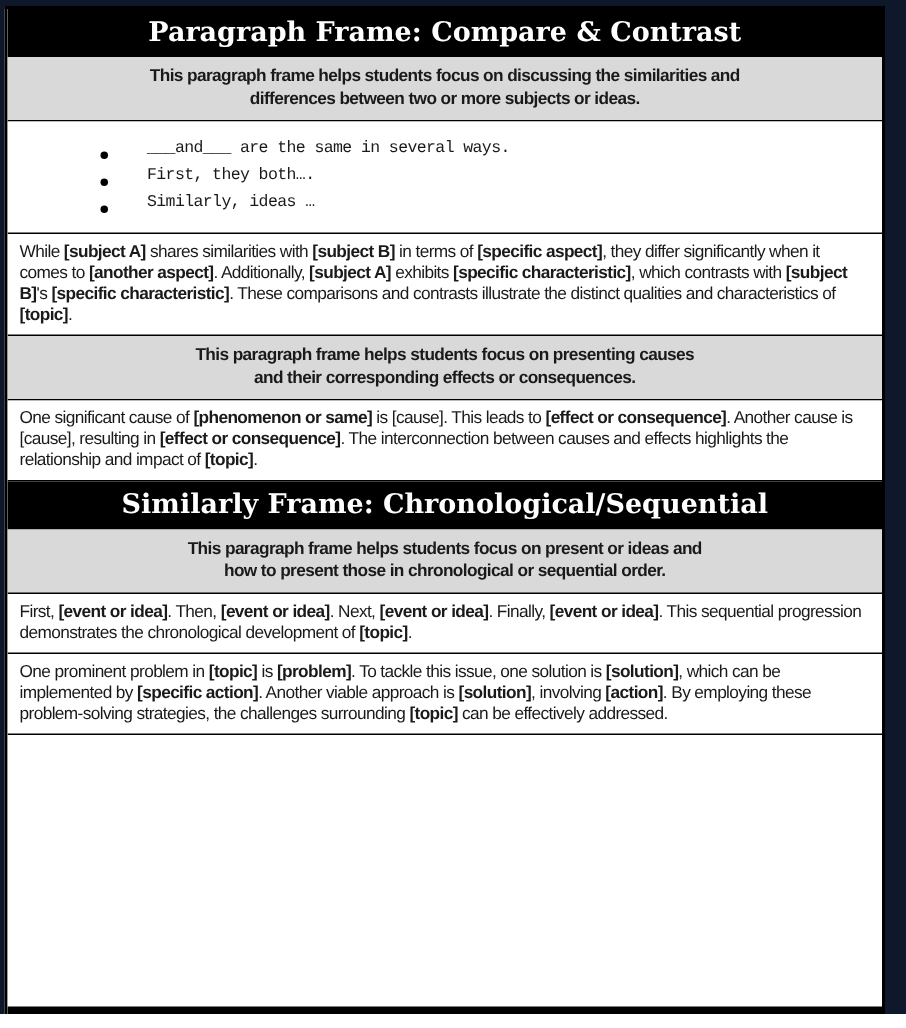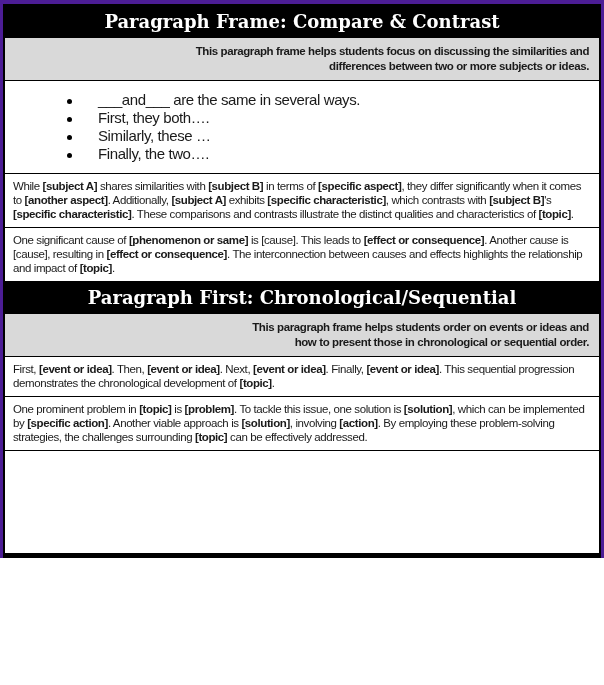--- a/index.html
+++ b/index.html
@@ -1,51 +1,52 @@
 <!DOCTYPE html>
 <html><head>
 <meta charset="utf-8">
 <style>
   * { margin:0; padding:0; box-sizing:border-box; }
   html,body { background:#ffffff; }
   body { font-family:"Liberation Sans", sans-serif; color:#1a1a1a; }
   .page {
-    width:604px; height:558px; background:#4c1d95;
-    padding:4px 3px 0 3px; overflow:hidden;
+    width:604px; height:676px; background:#0f172a;
+    padding:4px 14px 0 3px; overflow:hidden;
   }
   .table {
     height:100%; border:2px solid #000; border-bottom:none;
     display:flex; flex-direction:column; overflow:hidden; background:#fff;
   }
   .row { flex:0 0 auto; }
   .row-header {
     background:#000000; color:#ffffff; text-align:center;
     font-family:"DejaVu Serif", serif; font-weight:bold;
     font-size:18px; line-height:21px; padding:5px 4px 6px;
   }
   .row-subtitle {
     background:#d9d9d9; border-bottom:1.5px solid #000;
-    text-align:right; font-weight:bold;
+    text-align:center; font-weight:bold;
     font-size:11.5px; letter-spacing:-0.4px; line-height:15px;
     padding:6px 10px 6px; white-space:pre-line;
   }
   .row-body {
     background:#ffffff; border-bottom:1.5px solid #000;
     font-size:11.5px; letter-spacing:-0.4px; line-height:14px;
     padding:5px 8px 6px;
   }
   .row-body b { font-weight:bold;text-align:right; }
   .row-bullets {
     background:#ffffff; border-bottom:1.5px solid #000;
     padding:12px 10px 8px 62px;
   }
   .bullet-item {
-    display:flex; align-items:center;
-    font-size:15px; letter-spacing:-0.4px; line-height:13px;
+    display:flex; align-items:flex-end;
+    font-size:11px; letter-spacing:-0.4px; line-height:13px;
     margin-bottom:5px;
+    font-family:Liberation Mono, monospace;
   }
   .dot {
     width:5px; height:5px; border-radius:50%; background:#000;
     margin:4px 26px 0 0; flex:none;
   }
   .bottom-spacer { flex:1 1 auto; min-height:2px; background:#fff; }
   .partial-bar { flex:0 0 auto; height:5px; background:#000000; }
 </style>
 </head>
 <body>
@@ -60,33 +61,31 @@
       <div class="bullet-item">
         <span class="dot"></span>
         <span>___and___ are the same in several ways.</span>
       </div>
       <div class="bullet-item">
         <span class="dot"></span>
         <span>First, they both….</span>
       </div>
       <div class="bullet-item">
         <span class="dot"></span>
-        <span>Similarly, these …</span>
-      </div>
-      <div class="bullet-item">
-        <span class="dot"></span>
-        <span>Finally, the two….</span>
+        <span>Similarly, ideas …</span>
       </div>
     </div>
     <div class="row row-body"><span>While </span><b>[subject A]</b><span> shares similarities with </span><b>[subject B]</b><span> in terms of </span><b>[specific aspect]</b><span>, they differ significantly when it comes to </span><b>[another aspect]</b><span>. Additionally, </span><b>[subject A]</b><span> exhibits </span><b>[specific characteristic]</b><span>, which contrasts with </span><b>[subject B]</b><span>'s </span><b>[specific characteristic]</b><span>. These comparisons and contrasts illustrate the distinct qualities and characteristics of </span><b>[topic]</b><span>.</span></div>
 
+    <div class="row row-subtitle">This paragraph frame helps students focus on presenting causes
+and their corresponding effects or consequences.</div>
     <div class="row row-body"><span>One significant cause of </span><b>[phenomenon or same]</b><span> is [cause]. This leads to </span><b>[effect or consequence]</b><span>. Another cause is [cause], resulting in </span><b>[effect or consequence]</b><span>. The interconnection between causes and effects highlights the relationship and impact of </span><b>[topic]</b><span>.</span></div>
 
-    <div class="row row-header">Paragraph First: Chronological/Sequential</div>
-    <div class="row row-subtitle">This paragraph frame helps students order on events or ideas and
+    <div class="row row-header">Similarly Frame: Chronological/Sequential</div>
+    <div class="row row-subtitle">This paragraph frame helps students focus on present or ideas and
 how to present those in chronological or sequential order.</div>
     <div class="row row-body"><span>First, </span><b>[event or idea]</b><span>. Then, </span><b>[event or idea]</b><span>. Next, </span><b>[event or idea]</b><span>. Finally, </span><b>[event or idea]</b><span>. This sequential progression demonstrates the chronological development of </span><b>[topic]</b><span>.</span></div>
 
     <div class="row row-body"><span>One prominent problem in </span><b>[topic]</b><span> is </span><b>[problem]</b><span>. To tackle this issue, one solution is </span><b>[solution]</b><span>, which can be implemented by </span><b>[specific action]</b><span>. Another viable approach is </span><b>[solution]</b><span>, involving </span><b>[action]</b><span>. By employing these problem-solving strategies, the challenges surrounding </span><b>[topic]</b><span> can be effectively addressed.</span></div>
 
     <div class="bottom-spacer"></div>
     <div class="partial-bar"></div>
 
   </div>
 </div>

